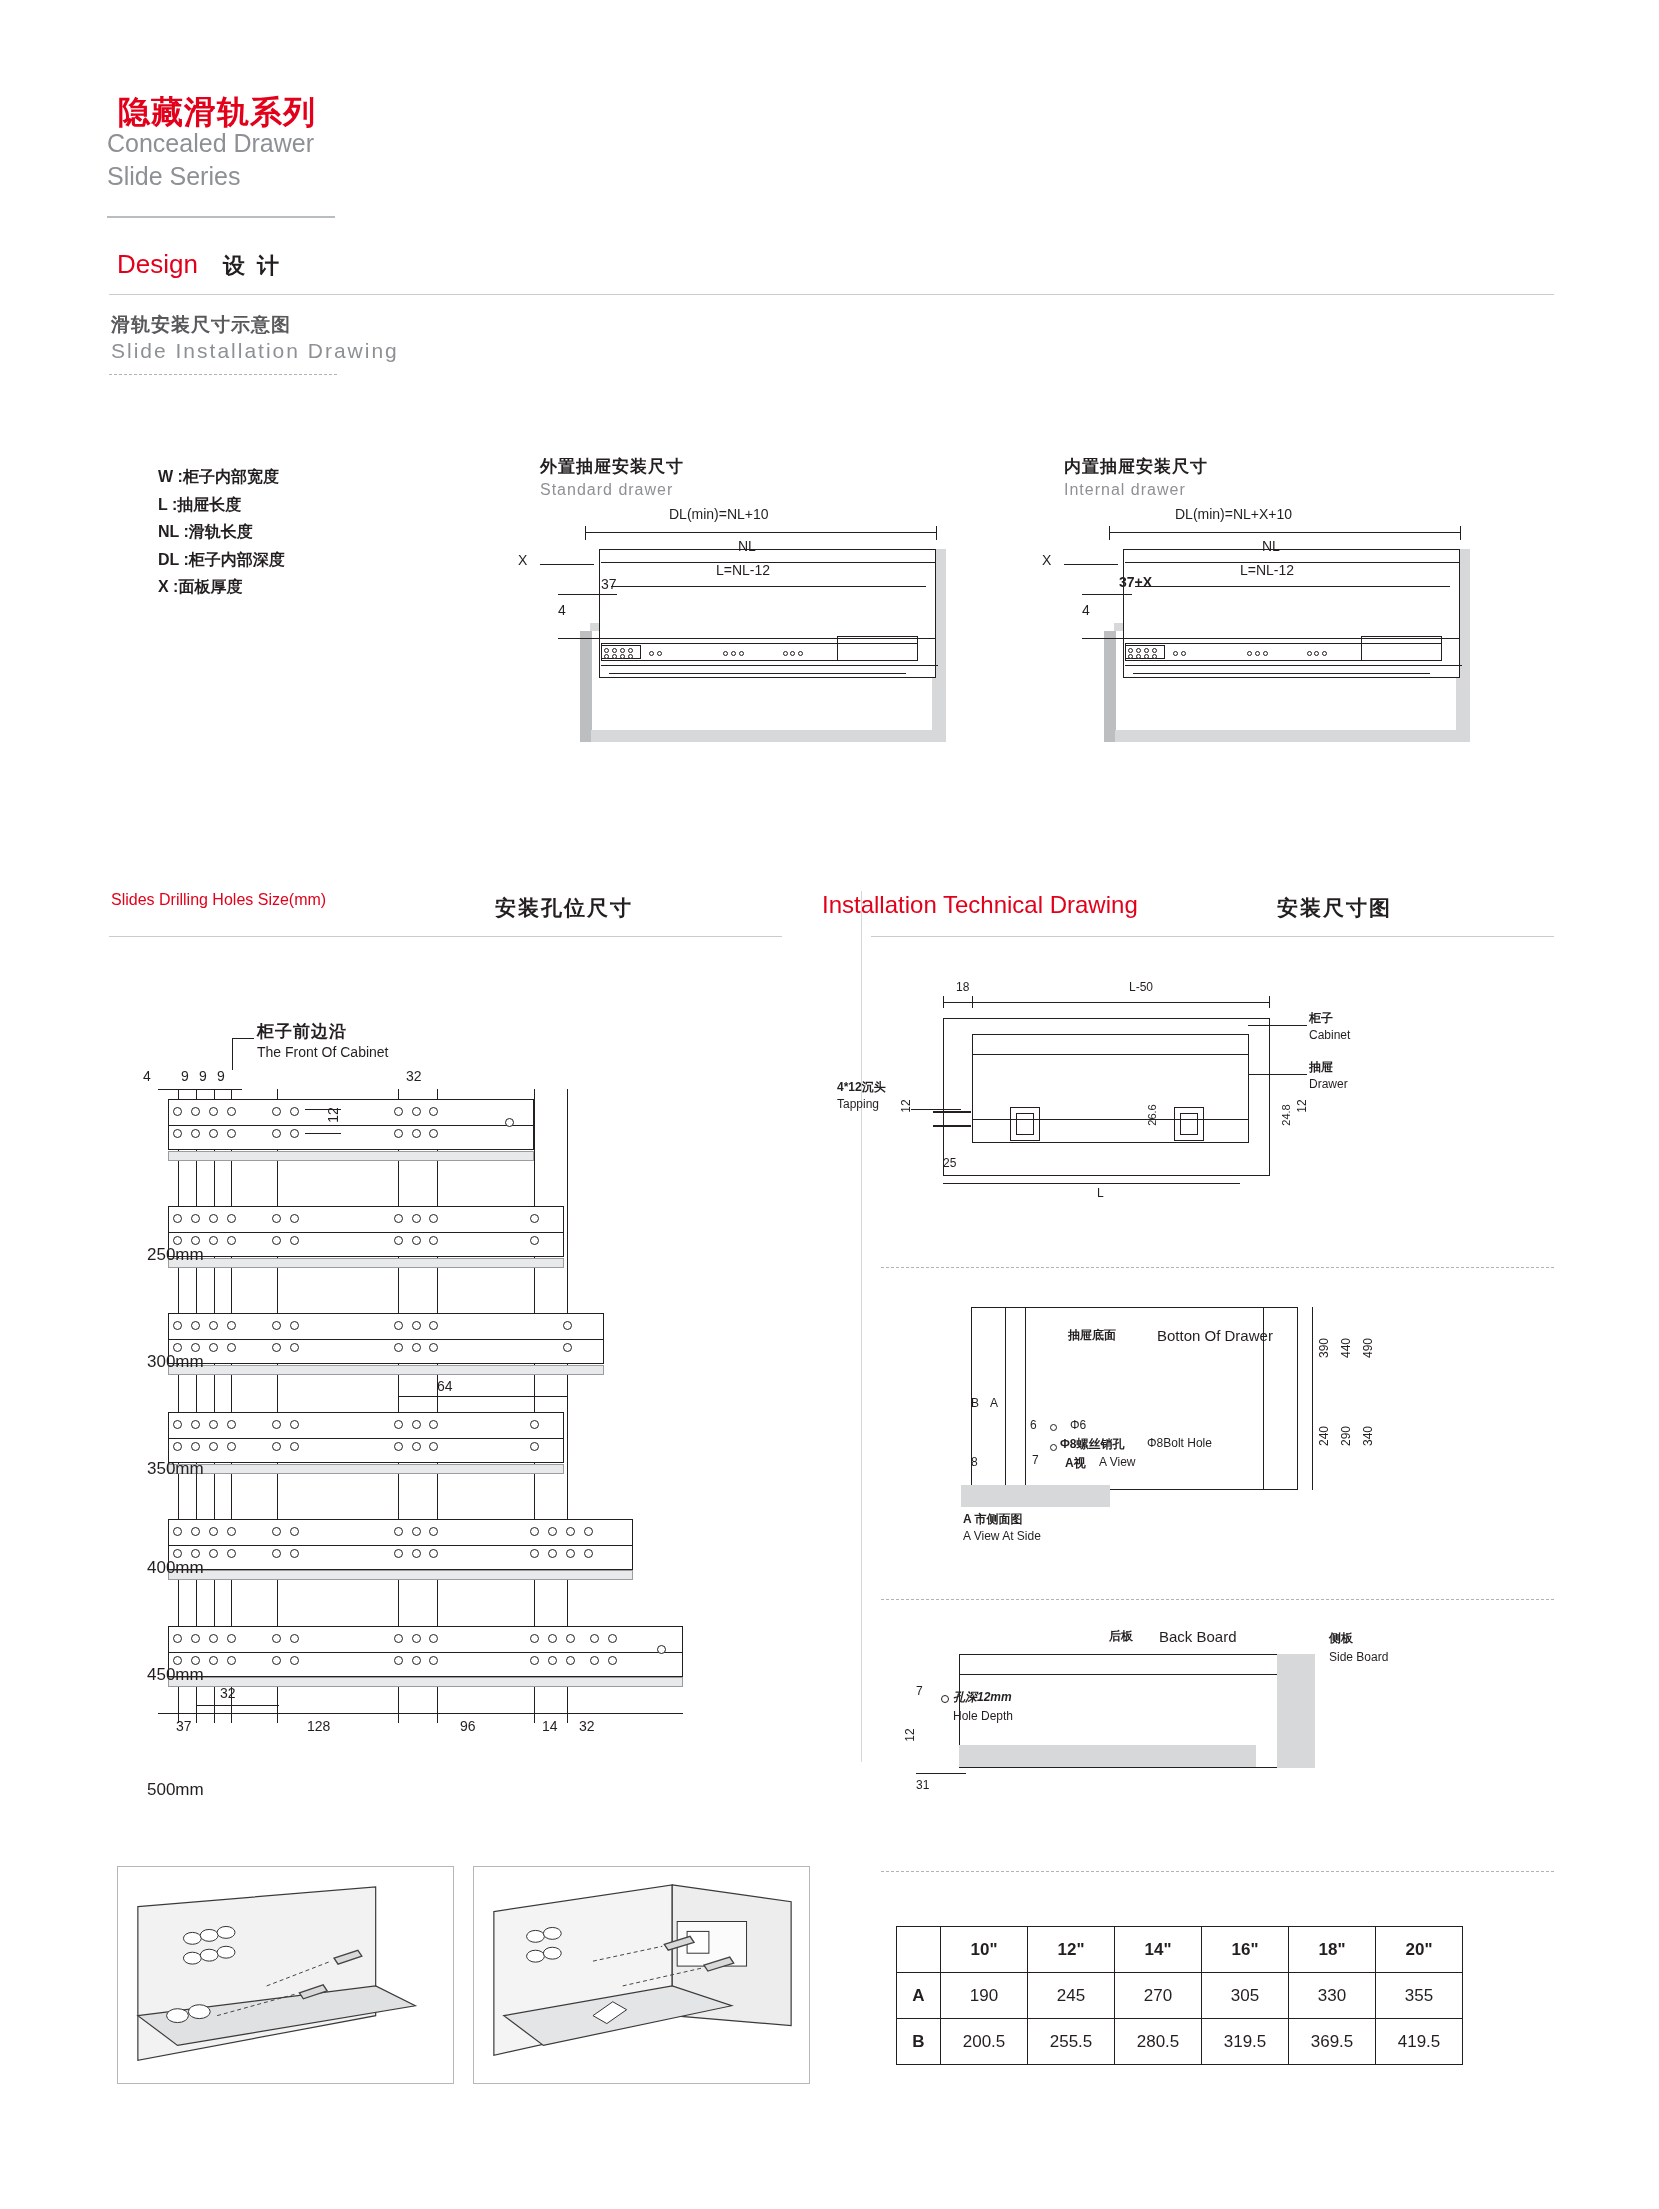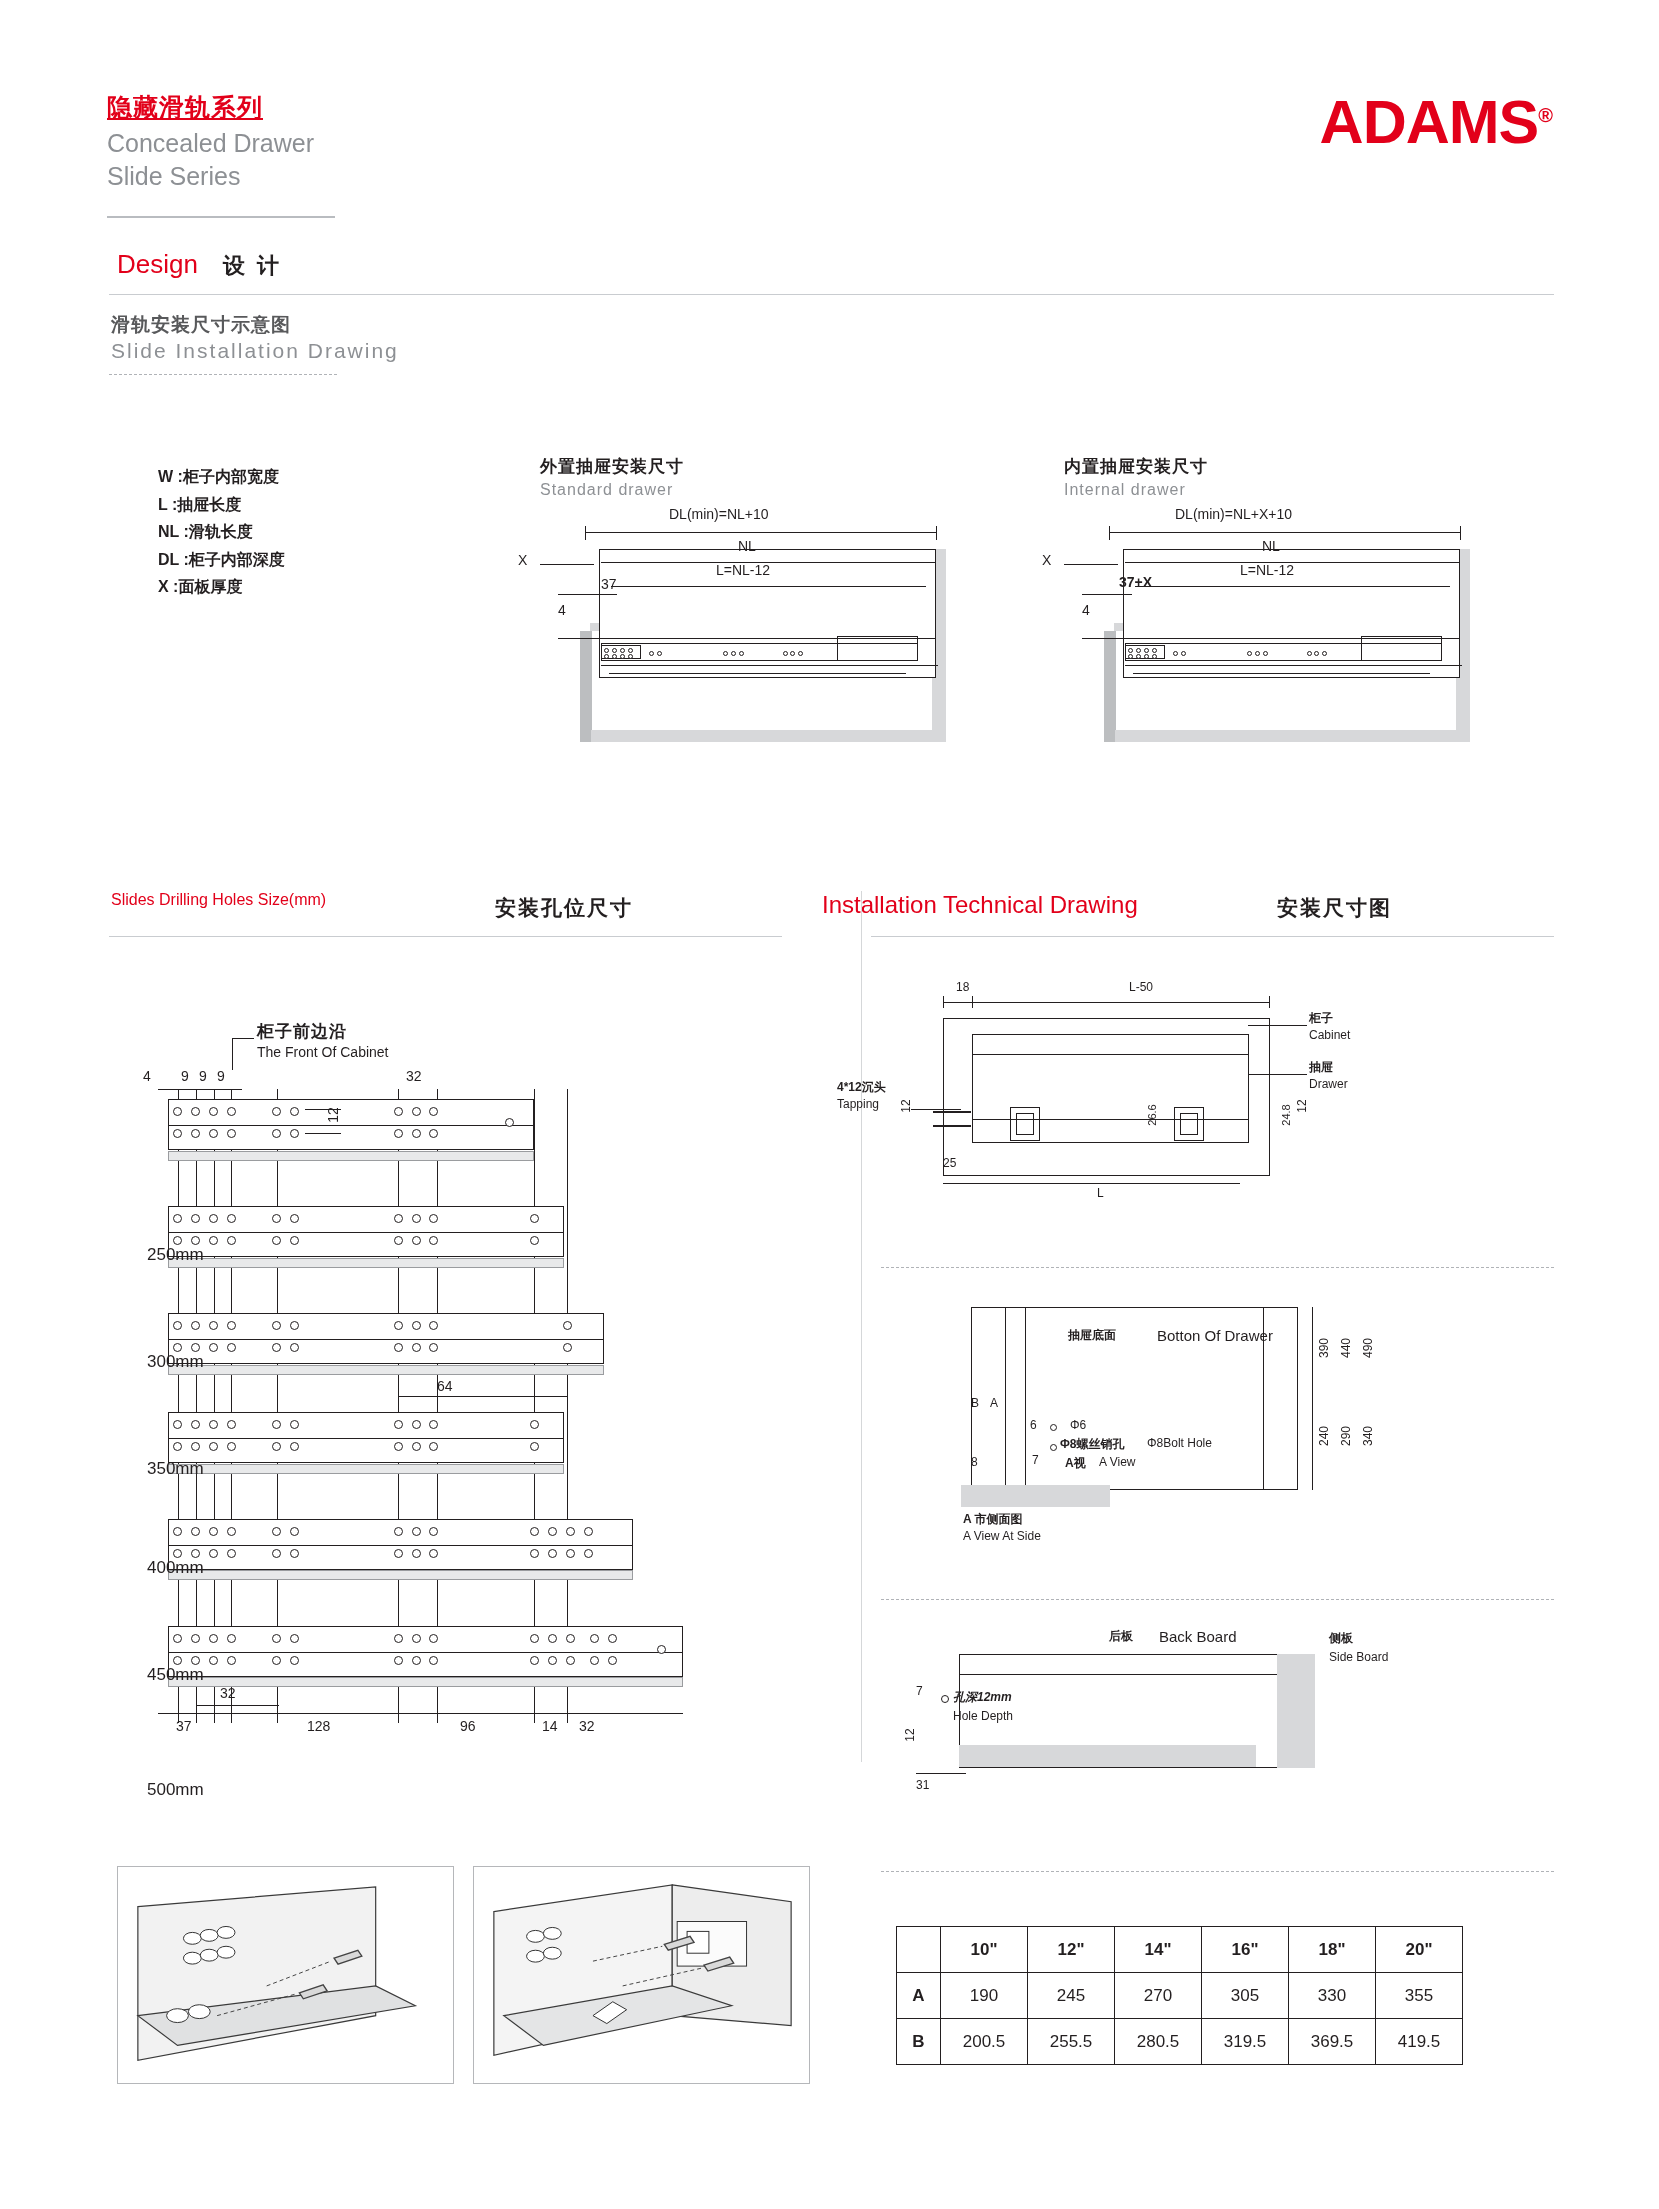--- a/index.html
+++ b/index.html
@@ -9,24 +9,23 @@
     background: #ffffff;
     font-family: "Liberation Sans", sans-serif;
     color: #231f20;
     position: relative;
     overflow: hidden;
   }
   .page { position:absolute; inset:0; }
 
   
   .hdr-cn {
-    position:absolute; left:107px; top:91px;
-    font-size: 25px; font-weight:bold; color:#e2001a;
+    position:absolute; left:118px; top:91px;
+    font-size: 32px; font-weight:bold; color:#e2001a;
     letter-spacing: 1px;
-    text-decoration: underline;
   }
   .hdr-en {
     position:absolute; left:107px; top:127px;
     font-size: 25px; color:#8d9094; line-height:1.32;
     font-weight:400;
   }
   .hdr-rule {
     position:absolute; left:107px; top:216px; width:228px; height:2px;
     background:#b9bcc0;
   }
@@ -118,21 +117,20 @@
 <body>
 
 <div class="page">
 
   <div class="hdr-cn">隐藏滑轨系列</div>
   <div class="hdr-en">
     <div>Concealed Drawer</div>
     <div>Slide Series</div>
   </div>
   <div class="hdr-rule"></div>
-  <div class="logo"><span>ADAMS</span><span class="reg">®</span></div>
 
   <div class="design-en">Design</div>
   <div class="design-cn">设 计</div>
   <div class="design-rule"></div>
 
   <div class="sec1-cn">滑轨安装尺寸示意图</div>
   <div class="sec1-en">Slide Installation Drawing</div>
   <div class="dash-rule"></div>
 
   <div class="legend-bold">

